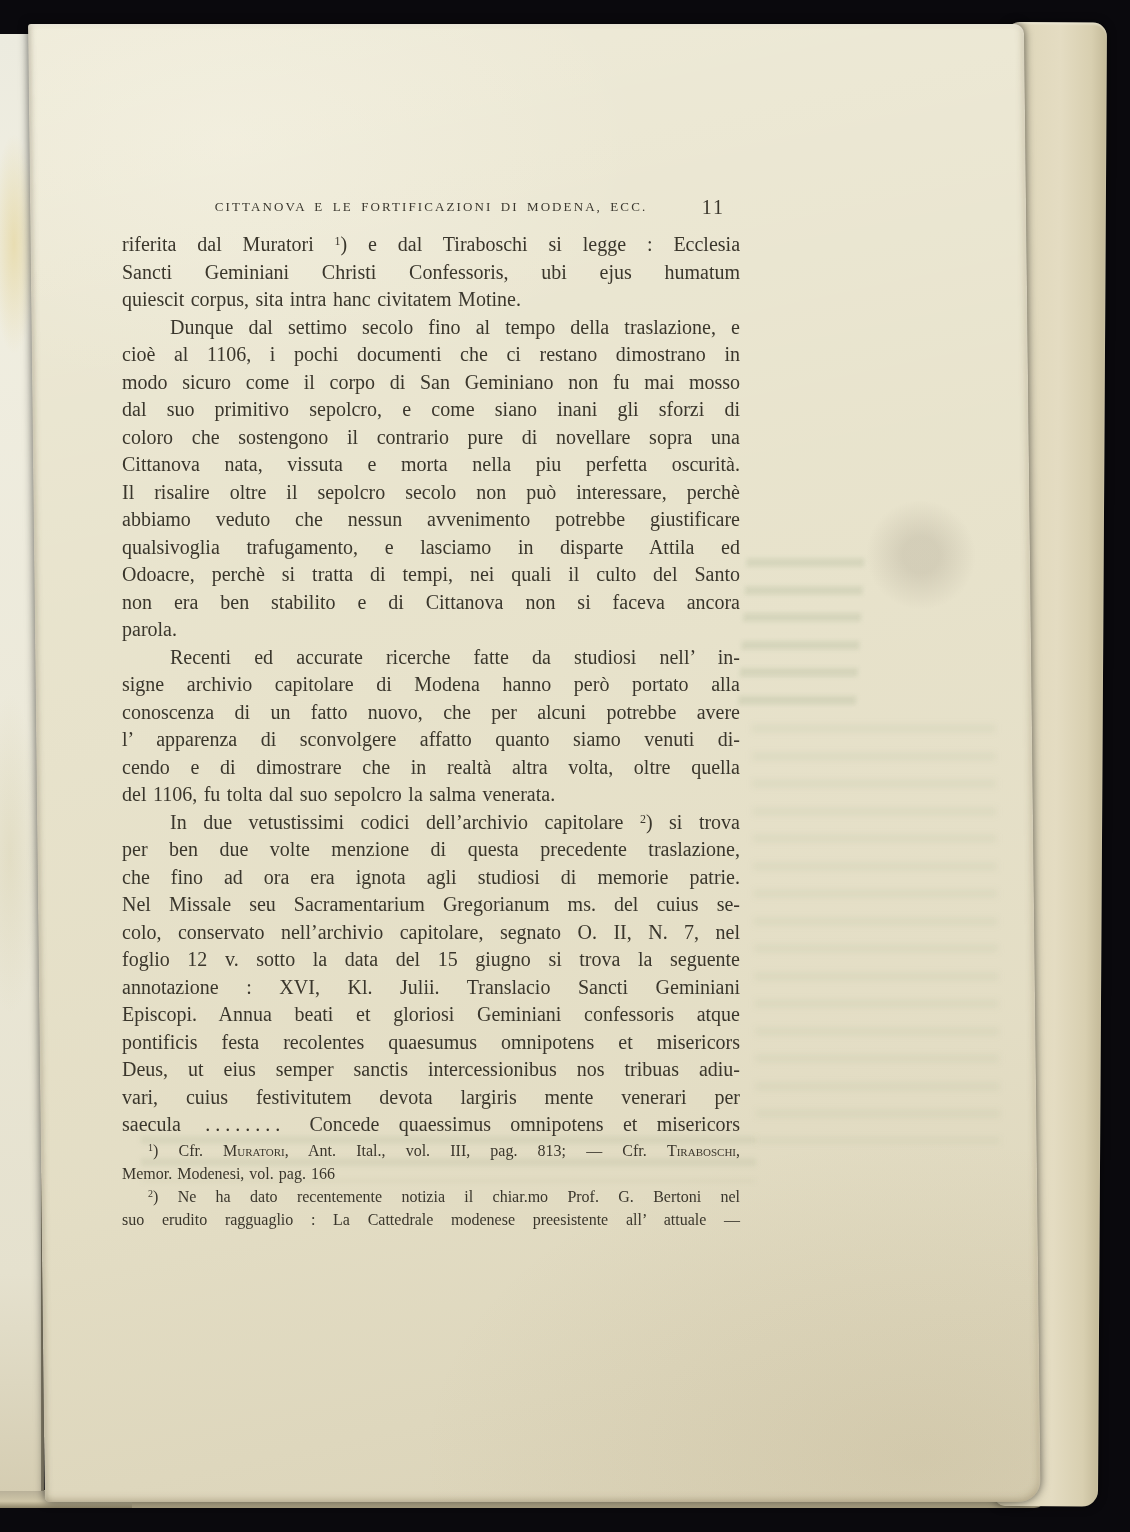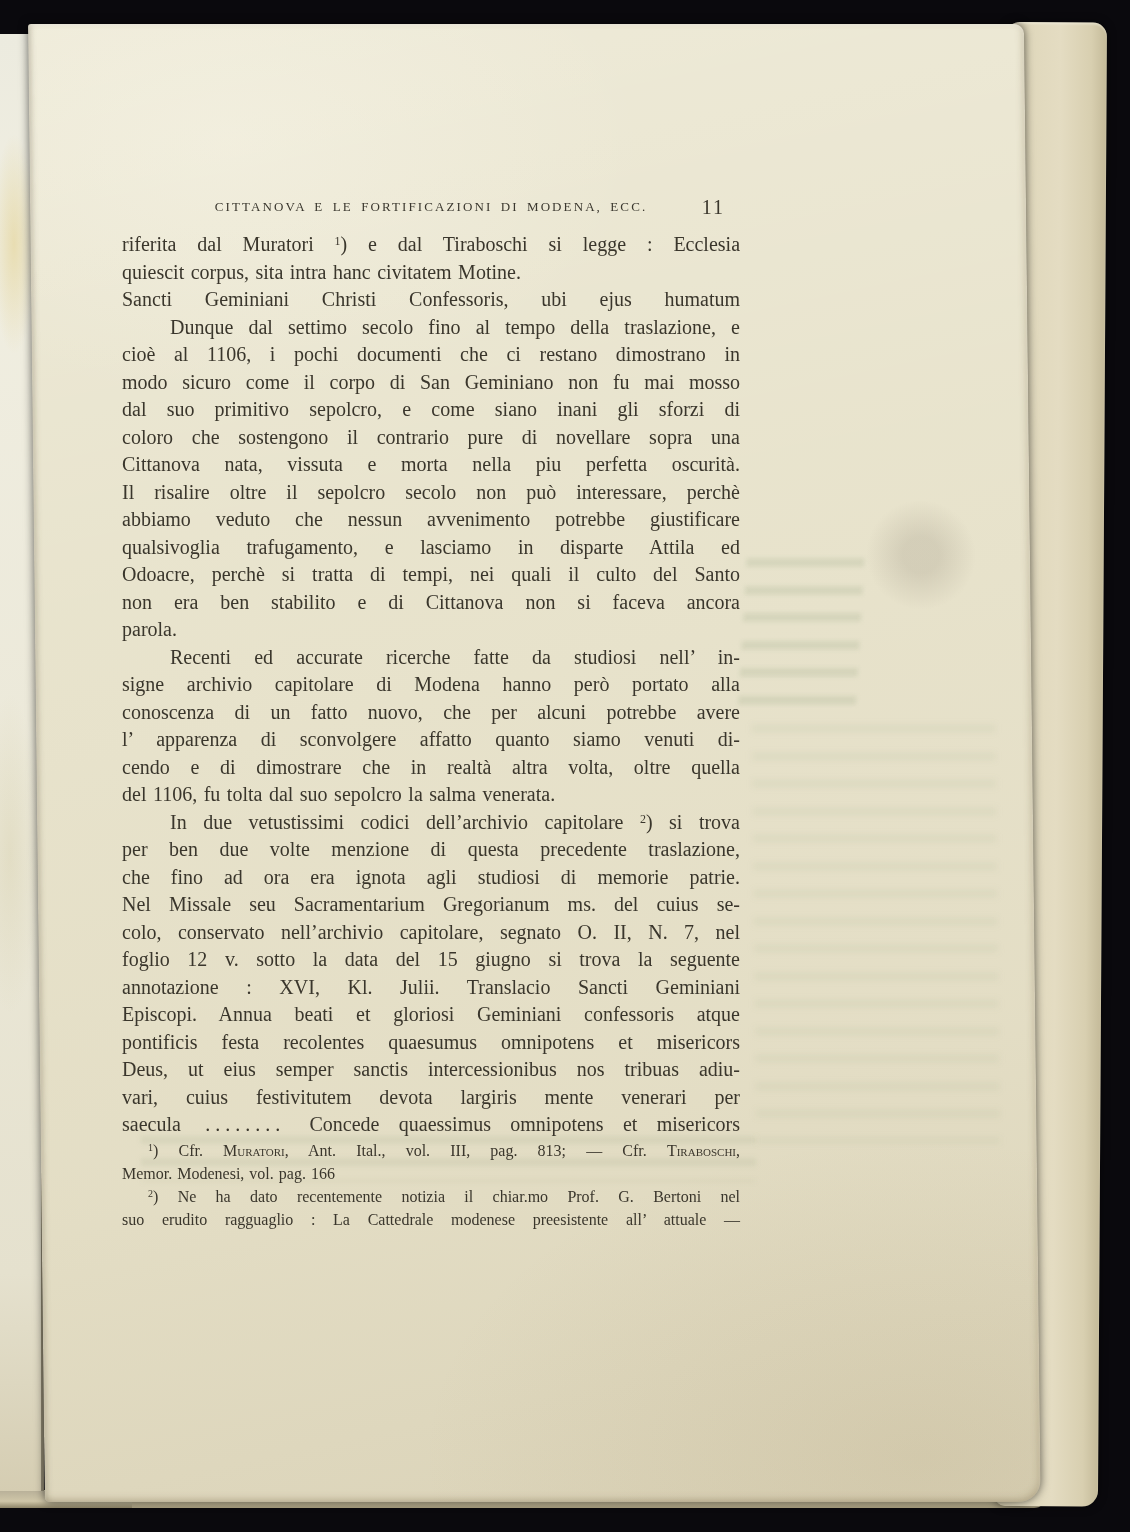--- a/index.html
+++ b/index.html
@@ -104,22 +104,22 @@
   </div>
 
   <div class="text-layer">
     <div class="header-row">
       <span class="header-title">CITTANOVA E LE FORTIFICAZIONI DI MODENA, ECC.</span>
       <span class="page-number">11</span>
     </div>
     <div id="body-text" class="body-text">
         <div>
           <div class="line just"><span class="seg">riferita dal Muratori </span><span class="seg sup">1</span><span class="seg">) e dal Tiraboschi si legge : </span><span class="seg i">Ecclesia</span></div>
+          <div class="line just"><span class="seg i">Sancti Geminiani Christi Confessoris, ubi ejus humatum</span></div>
           <div class="line"><span class="seg i">quiescit corpus, sita intra hanc civitatem Motine.</span></div>
-          <div class="line just"><span class="seg i">Sancti Geminiani Christi Confessoris, ubi ejus humatum</span></div>
         </div>
         <div>
           <div class="line just indent"><span class="seg">Dunque dal settimo secolo fino al tempo della traslazione, e</span></div>
           <div class="line just"><span class="seg">cioè al 1106, i pochi documenti che ci restano dimostrano in</span></div>
           <div class="line just"><span class="seg">modo sicuro come il corpo di San Geminiano non fu mai mosso</span></div>
           <div class="line just"><span class="seg">dal suo primitivo sepolcro, e come siano inani gli sforzi di</span></div>
           <div class="line just"><span class="seg">coloro che sostengono il contrario pure di novellare sopra una</span></div>
           <div class="line just"><span class="seg">Cittanova nata, vissuta e morta nella piu perfetta oscurità.</span></div>
           <div class="line just"><span class="seg">Il risalire oltre il sepolcro secolo non può interessare, perchè</span></div>
           <div class="line just"><span class="seg">abbiamo veduto che nessun avvenimento potrebbe giustificare</span></div>

